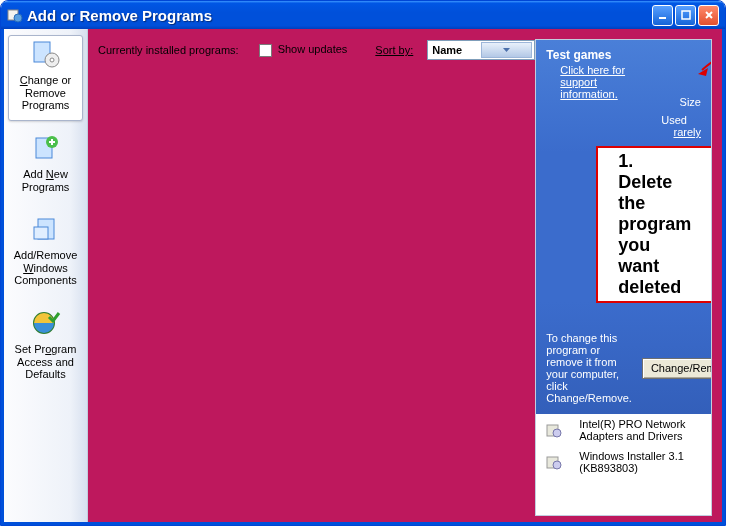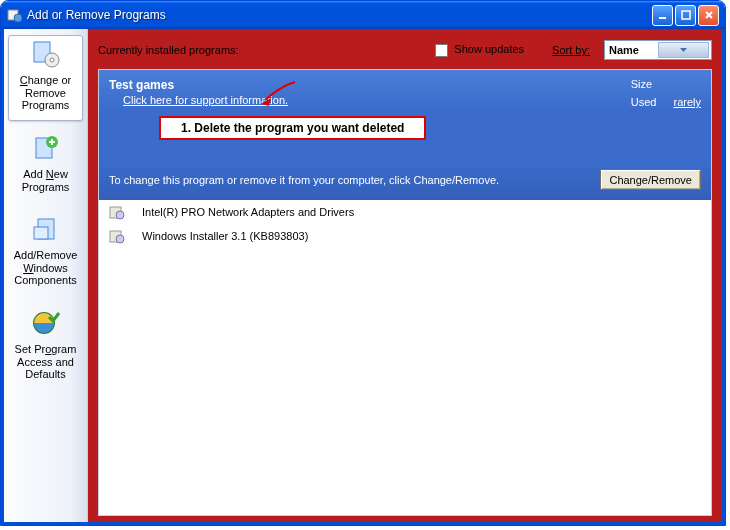--- a/index.html
+++ b/index.html
@@ -25,21 +25,21 @@
     border-radius: 7px 7px 0 0;
     display: flex; align-items: center;
     padding: 0 4px;
     color: #fff;
   }
   .title-icon {
     width: 16px; height: 16px; margin: 0 4px 0 2px;
     display: flex; align-items: center; justify-content: center;
   }
   .title-text {
-    flex: 1; font-size: 12px; font-weight: normal;
+    flex: 1; font-size: 15px; font-weight: bold;
     text-shadow: 1px 1px 1px #002a7a;
   }
   .win-btns { display: flex; gap: 2px; margin-right: 2px; }
   .win-btn {
     width: 21px; height: 21px;
     border: 1px solid #fff;
     border-radius: 3px;
     display: flex; align-items: center; justify-content: center;
     color: #fff; font-weight: bold;
   }
@@ -66,22 +66,22 @@
   }
   .side-btn.selected {
     background: #fff;
     border: 1px solid #aab5cc;
     box-shadow: 0 1px 2px rgba(0,0,0,.15);
   }
   .side-btn .ic { width: 32px; height: 32px; margin-bottom: 4px; }
   .side-btn .u { text-decoration: underline; }
 
   .main {
-    flex: 1; display: flex; flex-direction: column;
-    background: #b91c1c; min-width: 0;
+    flex: 1; display: flex; flex-direction: row;
+    background: #be185d; min-width: 0;
     padding: 10px 10px 6px 10px;
   }
   .toprow {
     display: flex; align-items: center; gap: 10px;
     height: 22px; margin-bottom: 8px;
   }
   .toprow .lbl { flex: 0 0 auto; }
   .spacer { flex: 1; }
   .chk {
     width: 13px; height: 13px; border: 1px solid #7a7a7a; background:#fff;
@@ -104,30 +104,30 @@
     flex:1; border:1px solid #c2cdde; background:#fff;
     overflow:hidden; display:flex; flex-direction:column;
   }
   .sel-item {
     background: linear-gradient(to bottom,#4a7fd8,#3b6ccc 30%,#3b6ccc 70%,#335fba);
     color:#fff; padding:8px 10px 10px 10px;
     position:relative;
   }
   .sel-head { display:flex; align-items:flex-start; }
   .sel-title { font-weight:bold; font-size:12px; }
-  .size-col { margin-left:auto; font-size:11px; }
+  .size-col { margin-left:auto; text-align:right; font-size:11px;margin-top:48px; }
   .size-col .h { display:block; margin-bottom:6px; }
   .size-col .used-lbl { margin-right:14px; }
   .size-col .u { text-decoration: underline; cursor:default; }
   .supp { display:block; color:#fff; text-decoration:underline; margin:2px 0 0 14px; font-size:11px;}
   .annot {
     margin:8px 0 8px 50px;
     background:#fff; color:#000;
     border:2px solid #d00; padding:3px 20px;
-    font-size:12px; font-weight:bold;
+    font-size:18px; font-weight:bold;
     display:inline-block;
   }
   .chgline { display:flex; align-items:center; gap:10px;margin-top:21px; }
   .chgline .txt { flex:1; color:#fff; }
   .btn3d {
     background:#ece9d8; color:#000;
     border:1px solid #707070;
     box-shadow: inset 1px 1px 0 #fff, inset -1px -1px 0 #aca899;
     padding:2px 8px; font-size:11px;
     min-height:21px;

